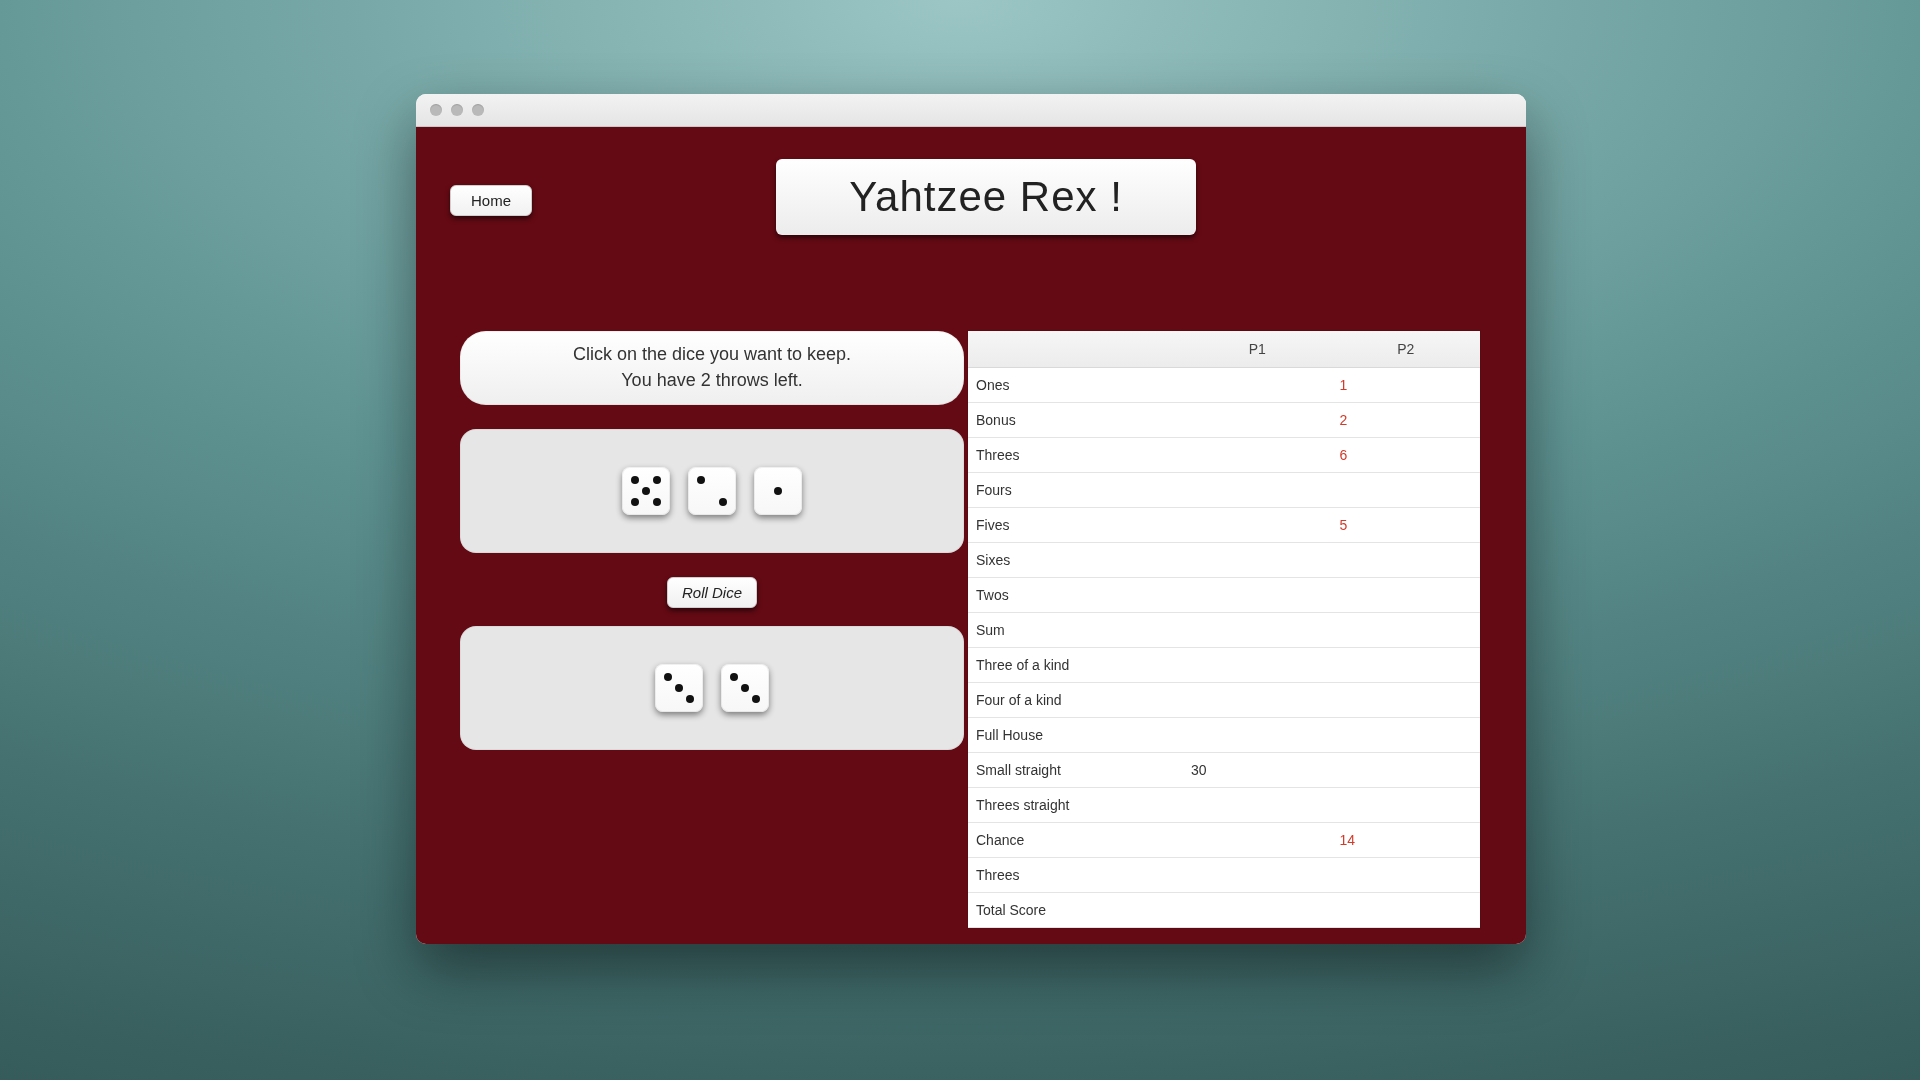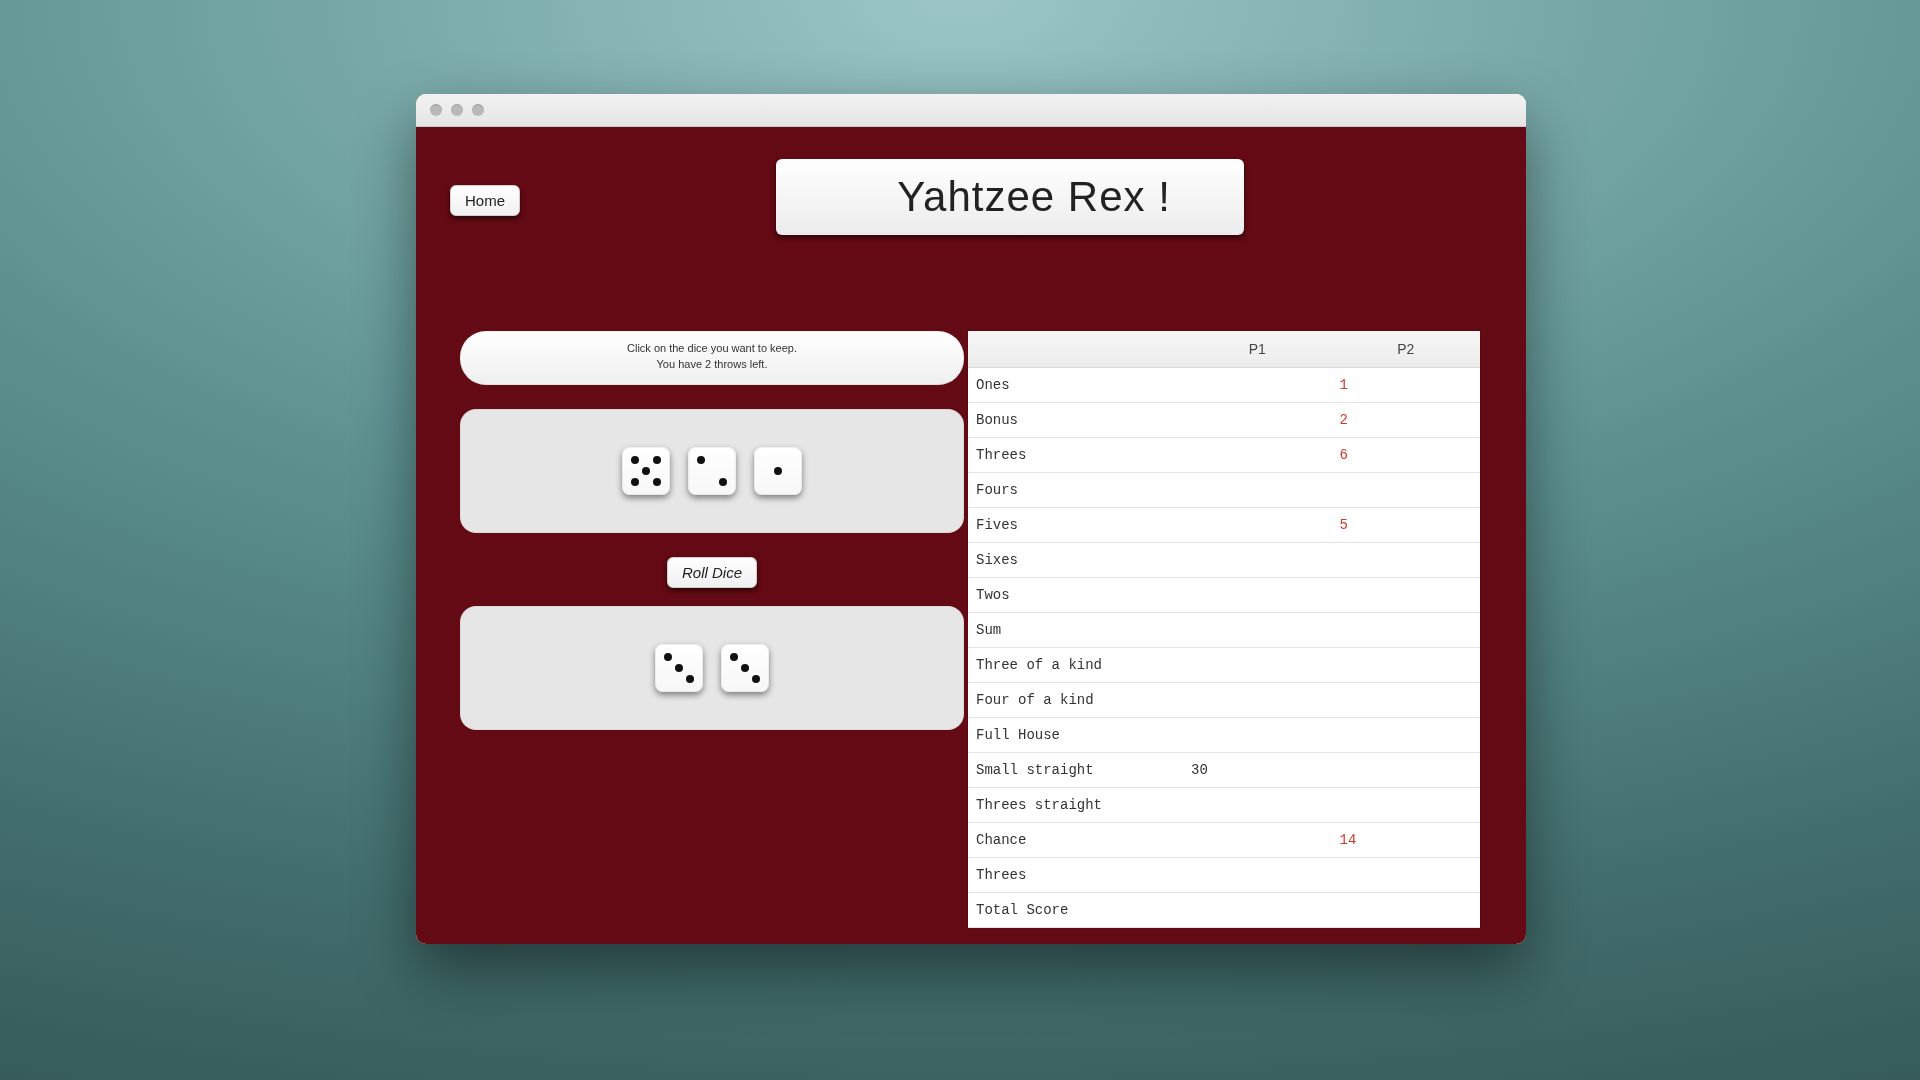--- a/index.html
+++ b/index.html
@@ -32,47 +32,46 @@
   .app {
     position: relative;
     background: #640A14;
     width: 100%; height: calc(100% - 32px);
   }
   .home-btn {
     position: absolute; left: 34px; top: 58px;
     background: linear-gradient(#ffffff,#f1f1f1);
     border: 1px solid #cfcfcf;
     border-radius: 6px;
-    padding: 6px 14px;
+    padding: 6px 20px;
     font-size: 15px; color: #222;
     box-shadow: 0 3px 5px rgba(0,0,0,0.55);
     cursor: pointer;
   }
   .title-card {
     position: absolute; left: 360px; top: 32px;
     width: 420px; height: 76px;
     background: linear-gradient(#ffffff,#ececec);
     border-radius: 6px;
     display: flex; align-items: center; justify-content: center;
     font-size: 42px; font-weight: 300; letter-spacing: 1px;
     color: #222;
     box-shadow: 0 3px 5px rgba(0,0,0,0.55);
-    padding-left: 48px;
   }
 
   .left-col {
     position: absolute; left: 44px; top: 204px; width: 504px;
   }
 
   .msg-panel {
     background: linear-gradient(#ffffff,#efefef);
     border-radius: 26px;
     padding: 10px 18px 12px;
     text-align: center;
-    font-size: 11px; color: #333; line-height: 1.45;
+    font-size: 18px; color: #333; line-height: 1.45;
     box-shadow: 0 0 0 1px rgba(0,0,0,0.05) inset;
   }
 
   .dice-tray {
     margin-top: 24px;
     background: #e6e6e6;
     border-radius: 16px;
     height: 124px;
     display: flex; align-items: center; justify-content: center;
     gap: 18px;
@@ -128,21 +127,20 @@
     height: 24px;
   }
   table.score thead th:first-child { width: 42%; }
   table.score thead th:nth-child(2),
   table.score thead th:nth-child(3) { width: 29%; }
   table.score tbody td {
     border-bottom: 1px solid #e4e4e4;
     padding: 5px 8px;
     height: 24px;
     vertical-align: middle;
-    font-family: Liberation Mono, monospace;
   }
   table.score tbody td:first-child { color:#333; }
   table.score tbody td.num { text-align: left; }
   .red { color: #d23a2a; }
 </style>
 </head>
 <body>
 <div class="stage">
 
 <div class="browser">

